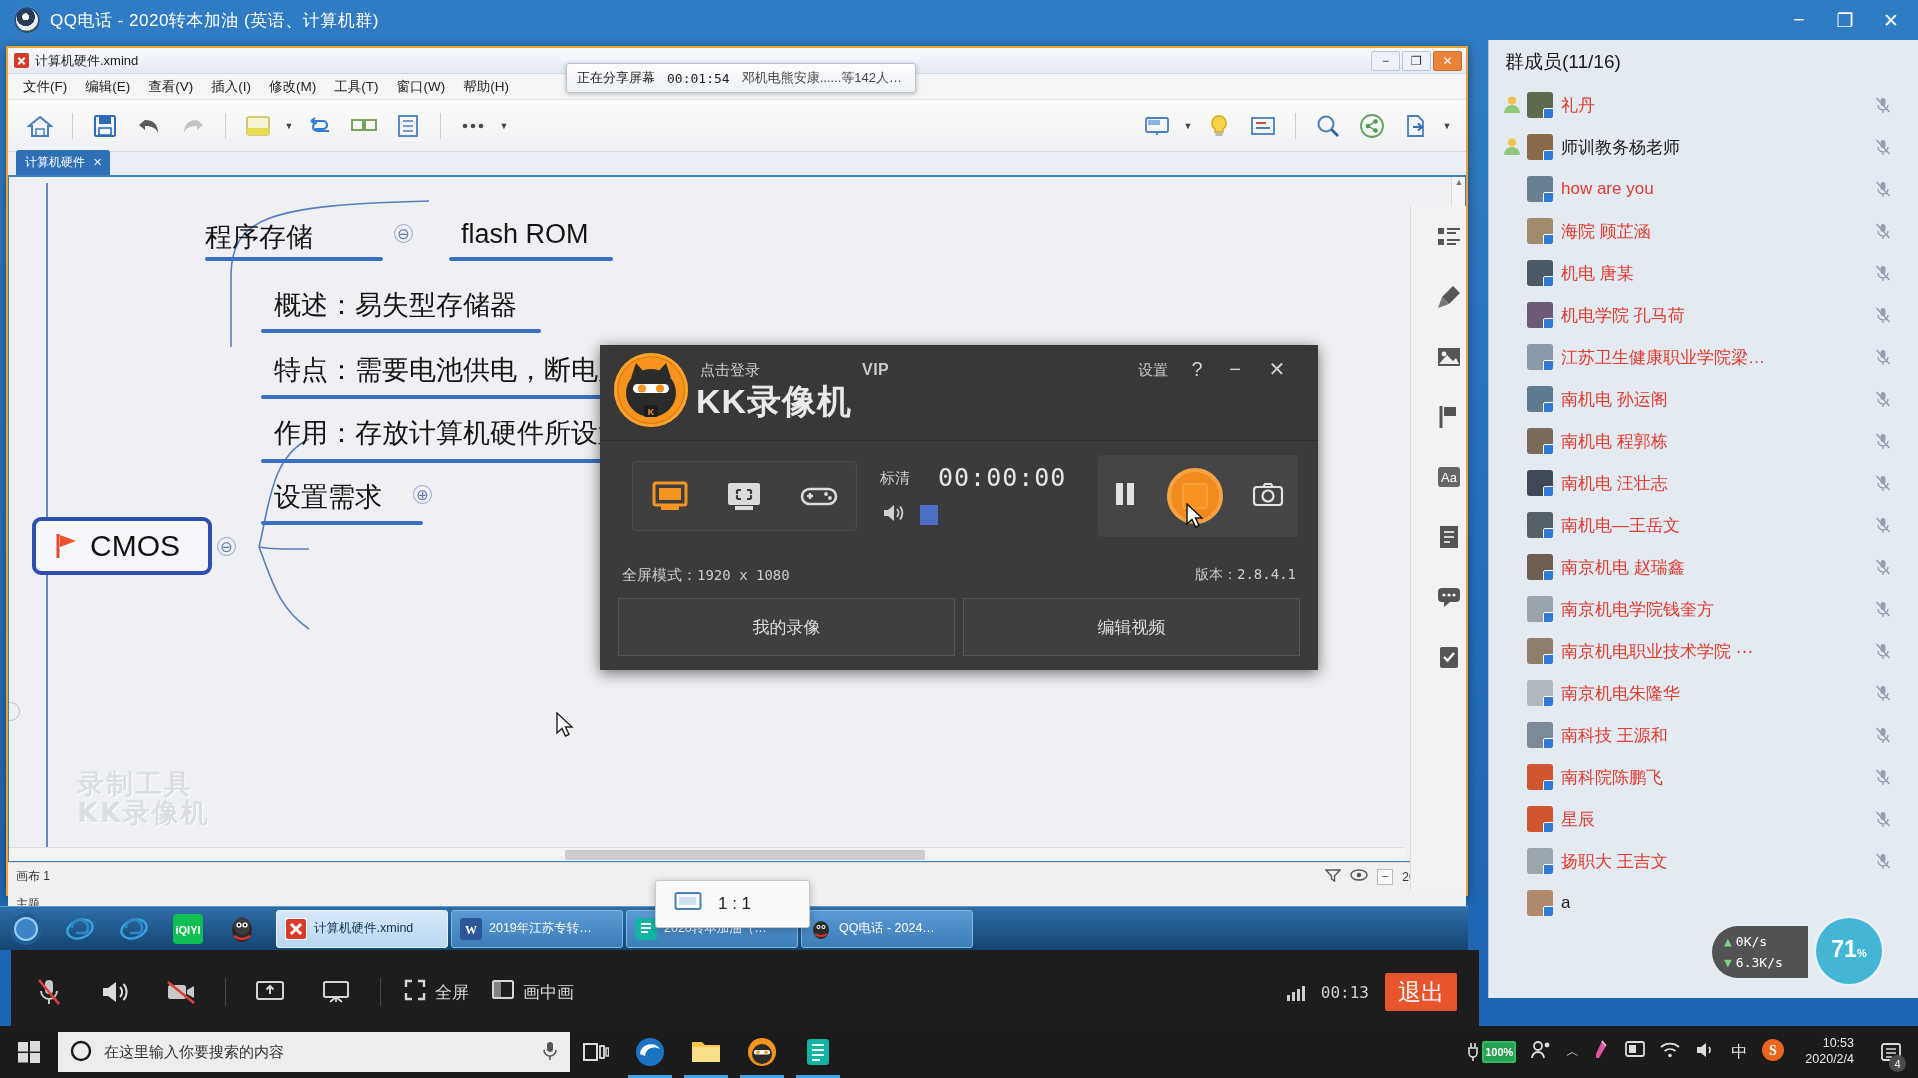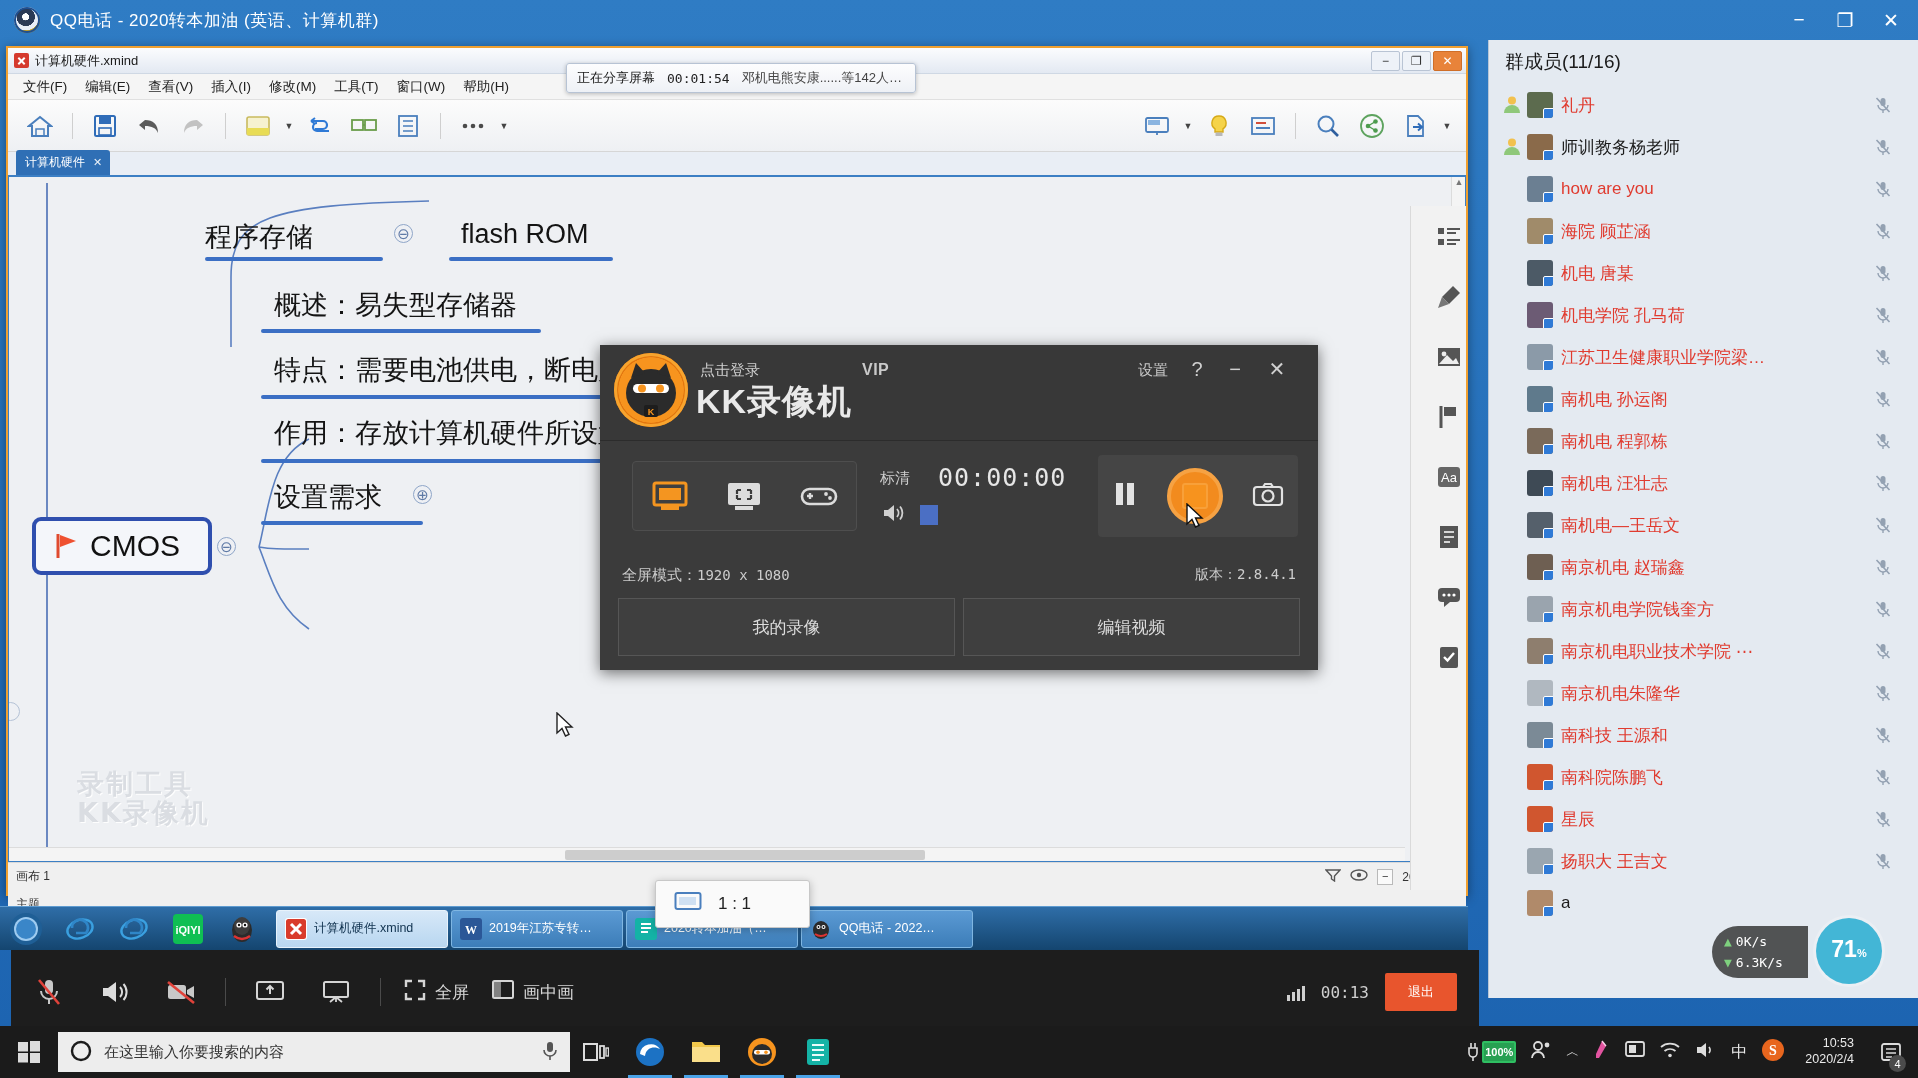--- a/index.html
+++ b/index.html
@@ -205,21 +205,21 @@
 
   
   #qq-controls { position:absolute; left:11px; bottom:44px; width:1468px; height:84px;
     background:#1d1d1d; display:flex; align-items:center; padding-left:16px; gap:22px;
     color:#d8d8d8; z-index:31;}
   .qc-btn{ width:44px; height:44px; display:flex; align-items:center; justify-content:center;}
   .qc-lbl{ display:flex; align-items:center; gap:8px; font-size:17px;}
   .qc-sep{ width:1px; height:28px; background:#4a4a4a;}
   #qc-right { margin-left:auto; display:flex; align-items:center; gap:16px; padding-right:22px;}
   #qc-dur{ font-size:16px; color:#cfcfcf; font-family:"DejaVu Sans Mono",monospace;}
-  #qc-exit{ width:72px; height:38px; background:#e8552d; color:#fff; font-size:13px;
+  #qc-exit{ width:72px; height:38px; background:#e8552d; color:#fff; font-size:23px;
     display:flex; align-items:center; justify-content:center; border-radius:2px;}
   #sig-bars{ display:flex; align-items:flex-end; gap:2px; height:18px;}
   #sig-bars i{ width:3px; background:#cfcfcf; display:block;}
 
   
   #win-taskbar { position:absolute; left:0; bottom:0; width:1918px; height:52px;
     background:#1b1b1b; display:flex; align-items:center; z-index:100; color:#eaeaea;}
   #start-btn { width:58px; height:52px; display:flex; align-items:center; justify-content:center;}
   #search-box { width:512px; height:40px; background:#ededed; display:flex; align-items:center;
     gap:12px; padding:0 12px; color:#333; font-size:15px;}
@@ -996,21 +996,21 @@
         </div>
         <div class="tk-item">
           <span class="tk-ico"><svg width="22" height="22" viewBox="0 0 22 22">
               <ellipse cx="11" cy="12" rx="8" ry="9" fill="#2b2b2b"></ellipse>
               <circle cx="8.5" cy="9" r="2" fill="#fff"></circle>
               <circle cx="13.5" cy="9" r="2" fill="#fff"></circle>
               <circle cx="8.5" cy="9" r="0.9" fill="#111"></circle>
               <circle cx="13.5" cy="9" r="0.9" fill="#111"></circle>
               <path d="M5 16 q6 4 12 0" stroke="#d33" stroke-width="2" fill="none"></path>
             </svg></span>
-          <span>QQ电话 - 2022…</span>
+          <span>QQ电话 - 2024…</span>
         </div>
       </div>
   </div>
 
   <div id="qq-controls">
     <div class="qc-btn">
       <svg width="28" height="30" viewBox="0 0 28 30">
           <rect x="10" y="3" width="8" height="14" rx="4" fill="#c8c8c8"></rect>
           <path d="M6 14 a8 8 0 0 0 16 0" stroke="#c8c8c8" stroke-width="2" fill="none"></path>
           <path d="M14 22 v5" stroke="#c8c8c8" stroke-width="2"></path>

